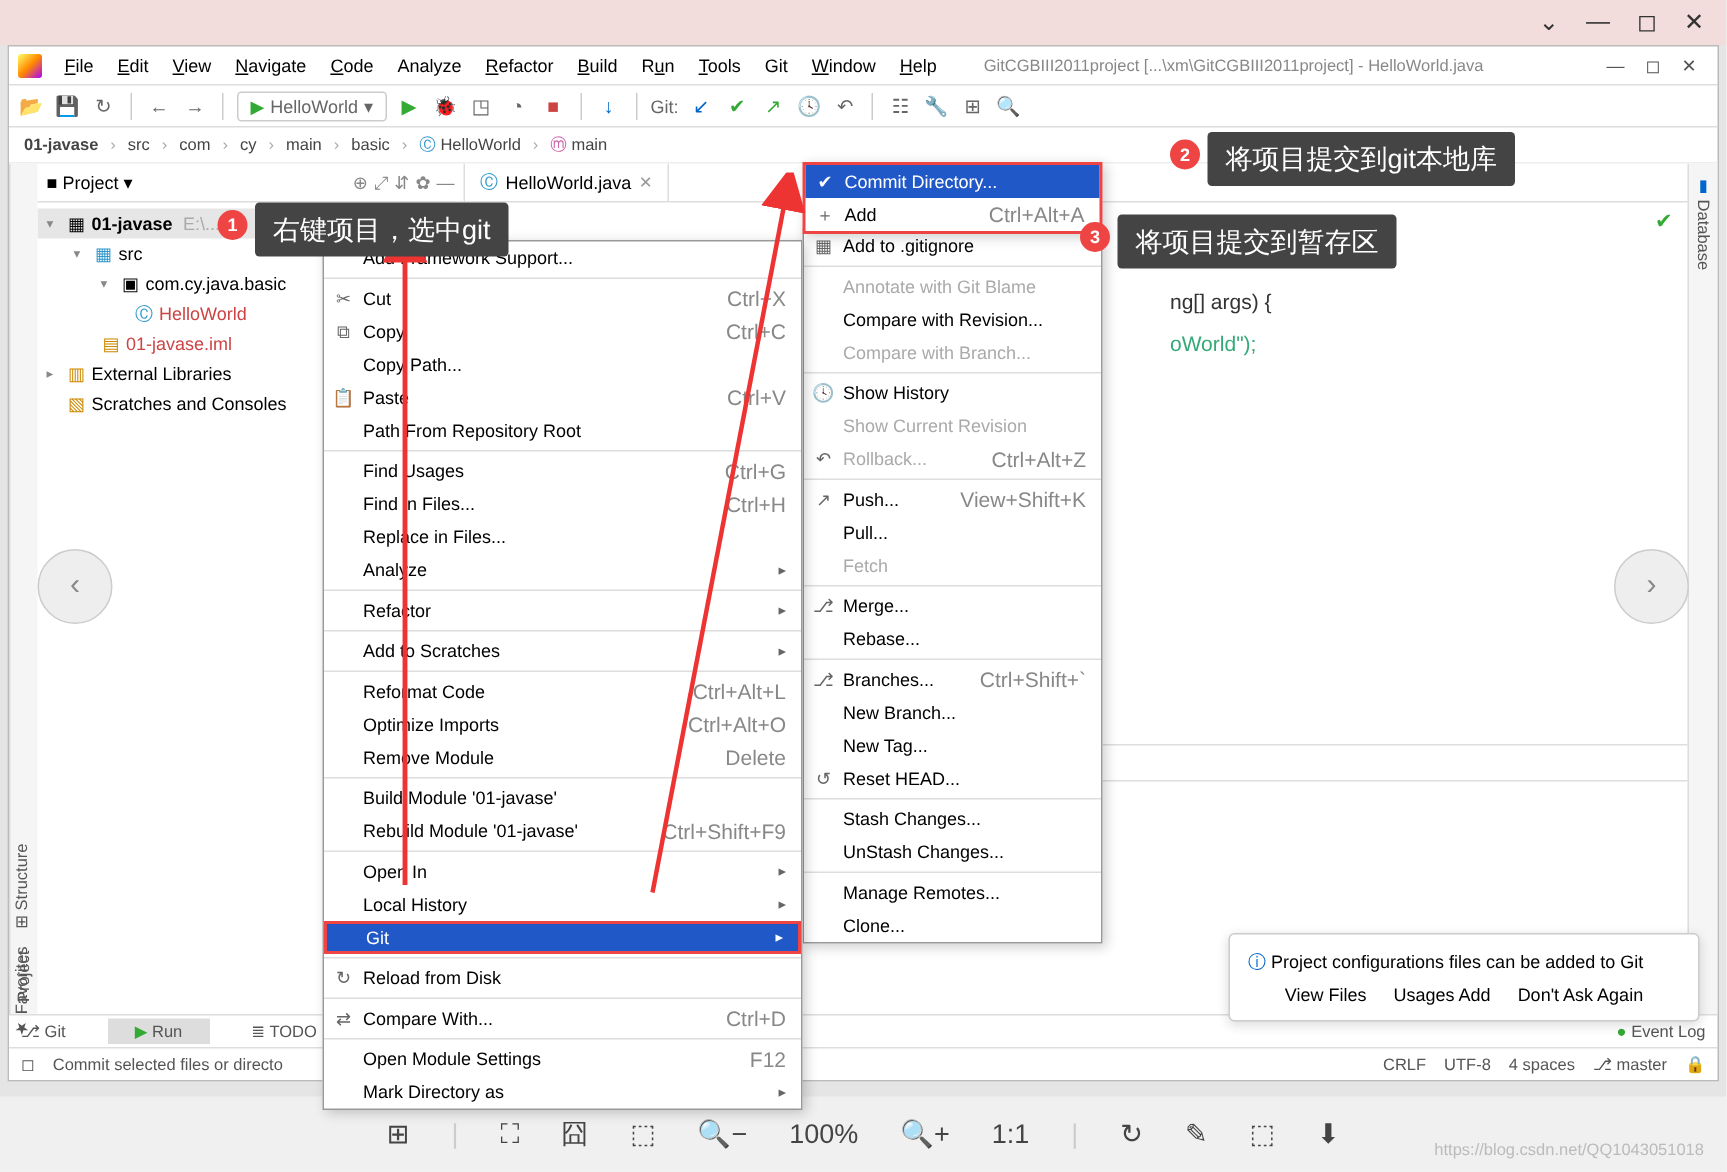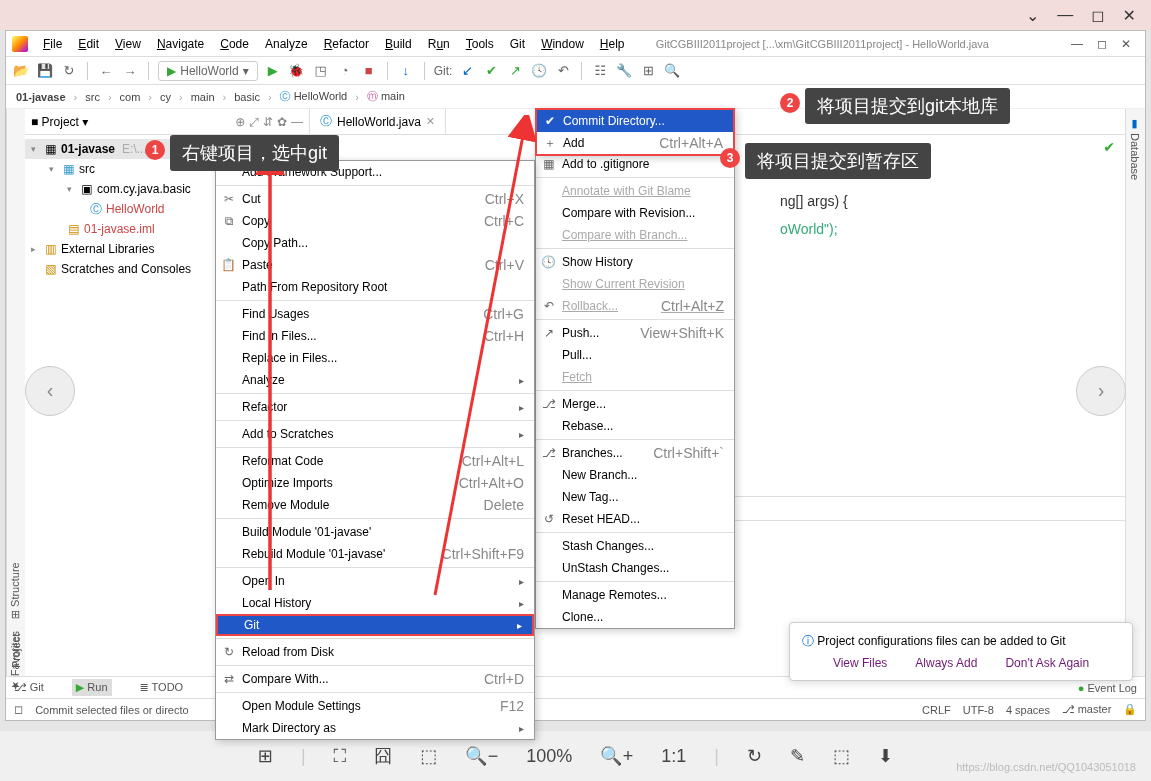--- a/index.html
+++ b/index.html
@@ -50,34 +50,34 @@
 .run-left span { font-size: 13px; color: #666; cursor: pointer; }
 .run-out { flex: 1; font-family: Consolas, monospace; padding: 8px; font-size: 14px; }
 .leftbar-tabs { position: absolute; left: 0; bottom: 22px; writing-mode: vertical-rl; transform: rotate(180deg); display: flex; gap: 12px; padding: 6px 2px; font-size: 11px; color: #555; }
 .bottom-bar { display: flex; align-items: center; height: 22px; border-top: 1px solid #ddd; padding: 0 8px; gap: 28px; font-size: 11px; color: #555; }
 .bottom-bar .fill { flex: 1; }
 .status-bar { display: flex; align-items: center; height: 22px; border-top: 1px solid #ddd; padding: 0 8px; gap: 12px; font-size: 11px; color: #555; }
 .status-bar .fill { flex: 1; }
 .ctx-menu { position: absolute; background: #fff; border: 1px solid #999; box-shadow: 2px 2px 8px rgba(0,0,0,.2); font-size: 12px; z-index: 50; }
 .ctx-menu .itm { display: flex; align-items: center; height: 22px; padding: 0 10px 0 26px; position: relative; cursor: pointer; }
 .ctx-menu .itm.sel { background: #2158c7; color: #fff; }
-.ctx-menu .itm.dis { color: #aaa; text-decoration: underline; }
+.ctx-menu .itm.dis { color: #aaa; }
 .ctx-menu .itm .ico { position: absolute; left: 5px; width: 16px; text-align: center; color: #666; }
 .ctx-menu .itm .sc { margin-left: auto; color: #888; font-size: 14px; padding-left: 20px; }
 .ctx-menu .itm .arr { margin-left: auto; color: #666; font-size: 10px; }
 .ctx-menu .itm.sel .arr { color: #fff; }
 .ctx-menu .hr { height: 1px; background: #ddd; margin: 2px 0; }
 #menu1 { top: 160px; left: 215px; width: 320px; }
 #menu1 .git-hl { border: 2px solid #e44; }
 #menu2 { top: 108px; left: 535px; width: 200px; border: 2px solid #e44; }
 .callout { position: absolute; background: #444; color: #fff; padding: 6px 12px; border-radius: 3px; font-size: 18px; z-index: 60; }
 .num-badge { position: absolute; width: 20px; height: 20px; border-radius: 50%; background: #e44; color: #fff; font-weight: bold; display: flex; align-items: center; justify-content: center; font-size: 12px; z-index: 61; }
 .arrow-svg { position: absolute; pointer-events: none; z-index: 55; }
-.notif { position: absolute; right: 18px; bottom: 100px; width: 344px; background: #fff; border: 1px solid #ccc; border-radius: 4px; box-shadow: 0 2px 8px rgba(0,0,0,.15); padding: 10px 12px; font-size: 12px; z-index: 40; }
-.notif .links { display: flex; gap: 28px; margin-top: 6px; color: #701a75; justify-content: center; }
+.notif { position: absolute; right: 18px; bottom: 100px; width: 314px; background: #fff; border: 1px solid #ccc; border-radius: 4px; box-shadow: 0 2px 8px rgba(0,0,0,.15); padding: 10px 12px; font-size: 12px; z-index: 40; }
+.notif .links { display: flex; gap: 18px; margin-top: 6px; color: #000000; justify-content: center; }
 .toolbar-bottom { position: absolute; left: 0; right: 0; bottom: 0; height: 50px; display: flex; align-items: center; justify-content: center; gap: 28px; background: rgba(245,245,245,.7); color: #444; font-size: 18px; }
 .carousel-btn { position: absolute; top: 50%; transform: translateY(-50%); width: 50px; height: 50px; border-radius: 50%; background: #eee; border: 1px solid #ccc; display: flex; align-items: center; justify-content: center; font-size: 20px; color: #888; z-index: 30; }
 .carousel-btn.left { left: 25px; } .carousel-btn.right { right: 25px; }
 .watermark { position: absolute; right: 15px; bottom: 8px; font-size: 11px; color: #bbb; z-index: 70; }
 </style>
 </head>
 <body>
 
 <div class="viewer-bar">
   <span>⌄</span>
@@ -257,21 +257,21 @@
     <div class="side-tab right"><span style="color:#06c">▮</span> <span>Database</span></div>
   </div>
 
   <div class="leftbar-tabs">
     <span>★ <span>Favorites</span></span>
     <span>⊞ <span>Structure</span></span>
   </div>
 
   <div class="bottom-bar">
     <span>⎇ <span>Git</span></span>
-    <span style="background:#ddd;padding:2px 4px"><span style="color:#3a3">▶</span> <span>Run</span></span>
+    <span style="background:#ddd;padding:2px 18px"><span style="color:#3a3">▶</span> <span>Run</span></span>
     <span>≣ <span>TODO</span></span>
     <span class="fill"></span>
     <span><span style="color:#3a3">●</span> <span>Event Log</span></span>
   </div>
   <div class="status-bar">
     <span>◻</span>
     <span>Commit selected files or directo</span>
     <span class="fill"></span>
     <span>CRLF</span>
     <span>UTF-8</span>
@@ -500,21 +500,21 @@
         <path d="M0,0 L10,5 L0,10 z" fill="#e33"></path>
       </marker>
     </defs>
   <line x1="5" y1="480" x2="95" y2="10" stroke="#e33" stroke-width="3" marker-end="url(#ah2)"></line>
 </svg>
 
 <div class="notif">
   <div><span style="color:#06c">ⓘ</span> <span>Project configurations files can be added to Git</span></div>
   <div class="links">
     <span>View Files</span>
-    <span>Always Add</span>
+    <span>Usages Add</span>
     <span>Don't Ask Again</span>
   </div>
 </div>
 
 <div class="carousel-btn left">‹</div>
 <div class="carousel-btn right">›</div>
 
 <div class="toolbar-bottom">
   <span>⊞</span>
   <span style="color:#ccc">|</span>

